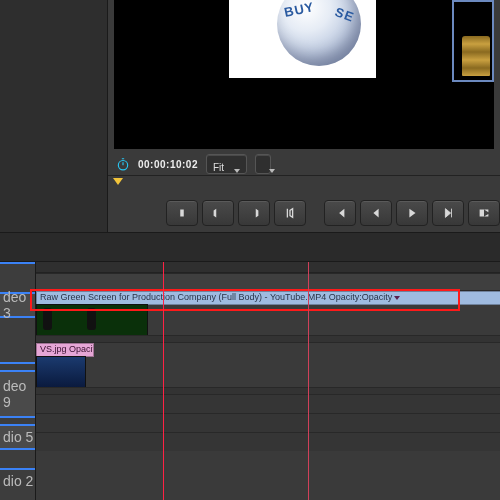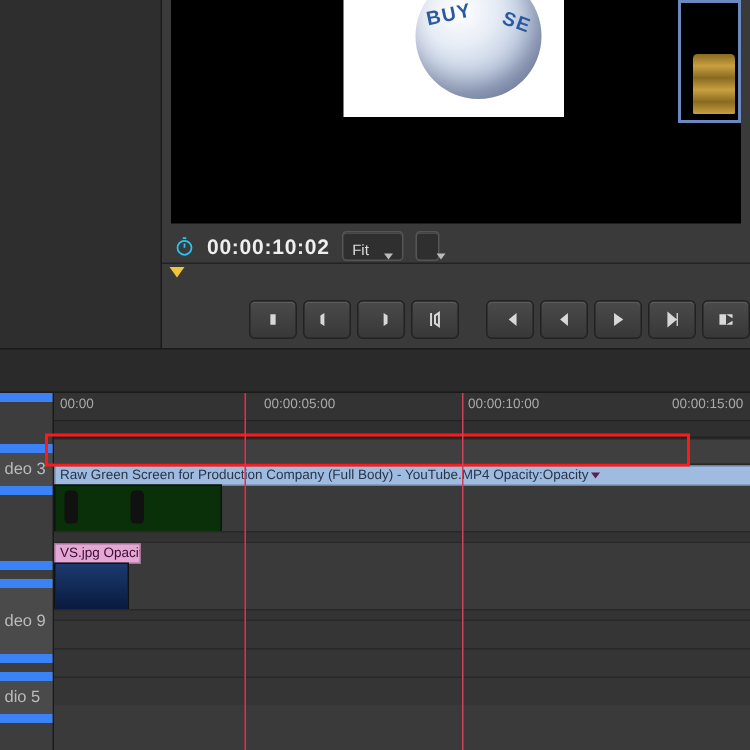--- a/index.html
+++ b/index.html
@@ -7,34 +7,34 @@
   .left-dark{width:107px;background:#2e2e2e;border-right:1px solid #1a1a1a}
   .program{flex:1;background:#3a3a3a;padding:0 6px 6px 6px;display:flex;flex-direction:column}
   .monitor{flex:1;background:#000;position:relative;margin-bottom:4px}
   .globe{position:absolute;left:115px;top:0;width:147px;height:78px;background:#fff}
   .globe-ball{position:absolute;left:48px;top:-18px;width:84px;height:84px;border-radius:50%;background:radial-gradient(circle at 35% 30%,#fff 0%,#e6ecf5 30%,#bcc9e0 60%,#7e93b8 100%);box-shadow:inset -6px -10px 14px rgba(0,0,30,.25)}
   .globe-txt{position:absolute;font-weight:bold;color:#2a5aa0;font-size:13px;letter-spacing:1px}
   .coins{position:absolute;right:0;top:0;width:38px;height:78px;border:2px solid #6b89bf;background:#000}
   .coin-stack{position:absolute;bottom:4px;right:2px;width:28px;height:40px;background:linear-gradient(#8a6a20,#c9a040 20%,#8a6a20 40%,#c9a040 60%,#8a6a20 80%,#c9a040);border-radius:3px 3px 1px 1px}
   .tc-bar{display:flex;align-items:center;gap:8px;padding:0 2px;height:22px;color:#aaa}
   .tc-icon{width:14px;height:14px;color:#27c6f2}
-  .tc-time{color:#eee;font-size:14px;font-weight:600;letter-spacing:.5px}
+  .tc-time{color:#eee;font-size:10px;font-weight:600;letter-spacing:.5px}
   .fit-sel{display:flex;align-items:flex-end;height:18px;background:#2f2f2f;border:1px solid #555;border-radius:3px;padding:0 6px;box-shadow:inset 0 1px 0 #4a4a4a}
   .fit-sel span{color:#ddd}
   .fit-sel .chev{margin-left:10px}
   .chev{width:0;height:0;border-left:3px solid transparent;border-right:3px solid transparent;border-top:4px solid #bbb;display:inline-block}
   .mini-tl{height:20px;background:#3a3a3a;border-top:1px solid #222;position:relative;margin:0 -6px}
   .mini-play{position:absolute;left:5px;top:2px;width:0;height:0;border-top:7px solid #f2c43a;border-left:5px solid transparent;border-right:5px solid transparent}
   .transport{display:flex;justify-content:flex-end;gap:4px;padding:4px 0 0 0;margin:0 -6px}
   .tbtn{width:30px;height:24px;background:linear-gradient(#4a4a4a,#383838);border:1px solid #222;border-radius:4px;display:flex;align-items:center;justify-content:center;box-shadow:inset 0 1px 0 #5a5a5a;color:#d8d8d8}
   .tbtn svg{width:14px;height:14px}
   .gap{height:28px;background:#2a2a2a;border-top:1px solid #1a1a1a;border-bottom:1px solid #1a1a1a}
   .timeline{display:flex;height:240px}
   .track-heads{width:35px;background:#3d3d3d;border-right:1px solid #1a1a1a}
-  .th-row{height:22px;border-top:6px solid #3b82f6;display:flex;align-items:center;justify-content:flex-start;padding-left:3px;font-size:11px;color:#bbb}
+  .th-row{height:22px;border-top:2px solid #3b82f6;display:flex;align-items:center;justify-content:flex-start;padding-left:3px;font-size:14px;color:#bbb}
   .th-row.on{background:#4a4a4a}
   .ruler{height:28px}
   .tracks{flex:1;background:#3a3a3a;position:relative}
   .time-ruler{height:18px;background:#333;border-bottom:1px solid #222;position:relative;font-size:9px;color:#aaa}
   .time-ruler .t{position:absolute;top:2px}
   .scrub{height:10px;background:#2f2f2f;border-bottom:1px solid #222;position:relative}
   .trk{height:14px;border-top:1px solid #282828;background:#3f3f3f;position:relative}
   .trk.tall{height:44px;background:#3a3a3a}
   .trk.audio{height:18px;background:#353535}
   .clip{position:absolute;top:0;bottom:0;border:1px solid rgba(0,0,0,.3);font-size:9px;padding:0 3px;overflow:hidden;white-space:nowrap}
@@ -150,26 +150,20 @@
     <div class="th-row on">
         <span>dio 5</span>
       </div>
     <div class="th-row" style="height:18px"></div>
     <div class="th-row">
         <span>dio 2</span>
       </div>
   </div>
 
   <div class="tracks">
-    <div class="time-ruler">
-      <span class="t" style="left:4px">00:00</span>
-      <span class="t" style="left:140px">00:00:05:00</span>
-      <span class="t" style="left:276px">00:00:10:00</span>
-      <span class="t" style="left:412px">00:00:15:00</span>
-    </div>
     <div class="scrub">
       <div class="play-ind1" style="left:238px"></div>
     </div>
 
     <div class="trk" style="height:16px">
     </div>
 
     <div class="trk tall">
       <div class="clip blue" style="left:0;width:465px;height:12px">
         <span>Raw Green Screen for Production Company (Full Body) - YouTube.MP4  Opacity:Opacity</span><span class="dd"></span>

